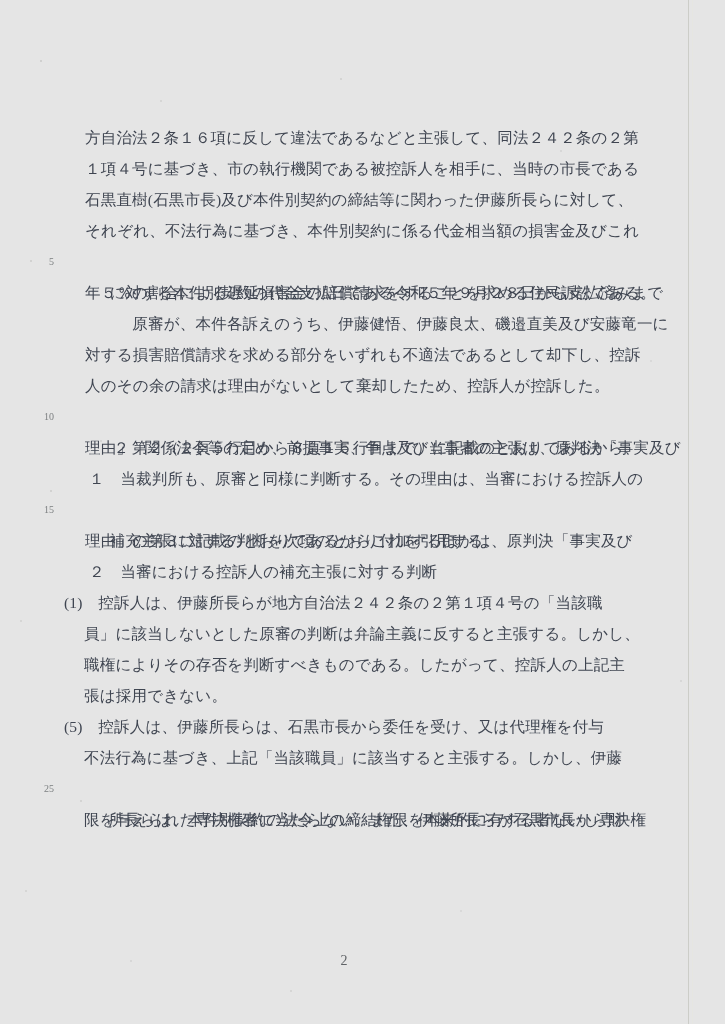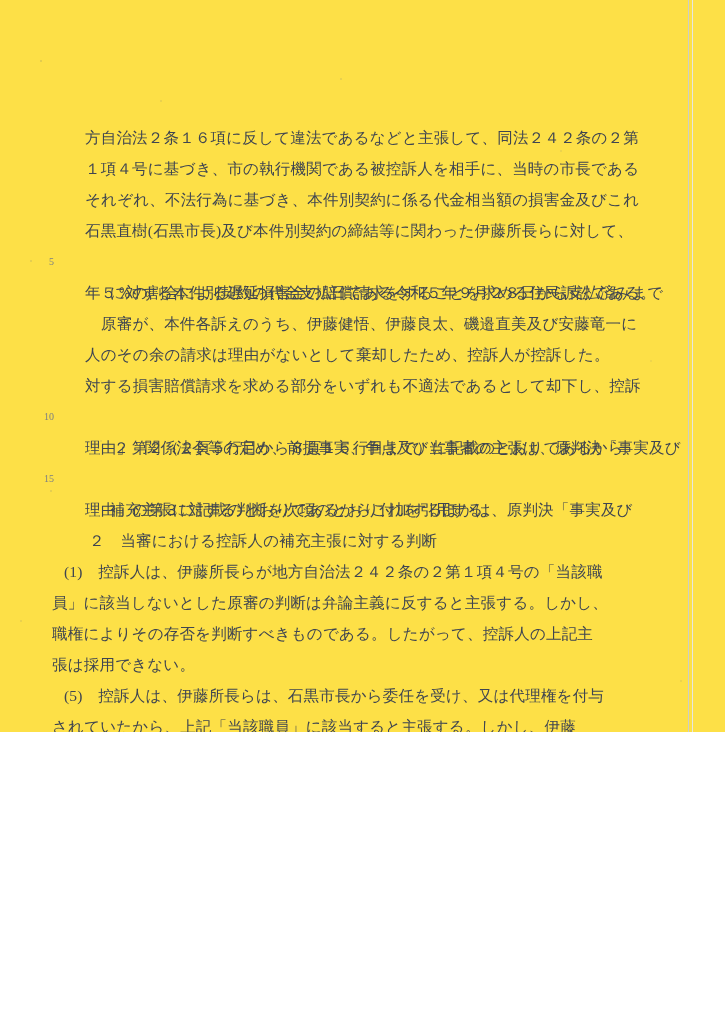--- a/index.html
+++ b/index.html
@@ -1,42 +1,42 @@
 <!DOCTYPE html>
 <html lang="ja"><head>
 <meta charset="utf-8">
 <style>
   html,body{margin:0;padding:0;background:#ffffff;}
   .page{
     position:relative;
-    width:725px;height:732px;
-    background:#fde047;
+    width:725px;height:1024px;
+    background:#e5e5e5;
     overflow:hidden;
     font-family:"Liberation Serif","DejaVu Serif",serif;
     color:#3f4551;
   }
   
   .edge-line{position:absolute;top:0;bottom:0;width:1px;background:#cccdc8;}
   .edge-line.secondary{background:#e6e6e1;}
   
   .speck{position:absolute;width:2px;height:2px;border-radius:50%;background:rgba(120,120,115,0.25);}
   
   .text-block{position:absolute;top:122px;left:0;width:700px;}
   .line{
     position:relative;
     height:31px;line-height:31px;
     font-size:15.5px;letter-spacing:0.2px;
     white-space:pre;
   }
   .l-sec{padding-left:45px;}
   .l-num{padding-left:89px;}
   .l-body{padding-left:85px;}
-  .l-para{padding-left:101px;}
+  .l-para{padding-left:101px;text-align:center;}
   .l-sub{padding-left:64px;}
-  .l-subbody{padding-left:52px;}
+  .l-subbody{padding-left:84px;}
   .margin-num{
     position:absolute;left:30px;width:24px;top:0;
     text-align:right;
     font-size:10px;line-height:31px;
     color:#7d8082;letter-spacing:0;
     font-family:"Liberation Serif","DejaVu Serif",serif;
   }
   .page-number{
     position:absolute;top:953px;left:0;width:688px;
     text-align:center;
@@ -54,44 +54,45 @@
   <div class="speck" style="left:40px;top:60px;box-shadow:
     120px 40px rgba(130,130,125,.2), 300px 18px rgba(130,130,125,.22), 520px 90px rgba(130,130,125,.18),
     -10px 200px rgba(130,130,125,.25), 60px 380px rgba(130,130,125,.2), 10px 430px rgba(130,130,125,.25),
     -20px 560px rgba(130,130,125,.2), 150px 640px rgba(130,130,125,.15), 40px 740px rgba(130,130,125,.22),
     -15px 830px rgba(130,130,125,.2), 90px 900px rgba(130,130,125,.18), 420px 850px rgba(130,130,125,.15),
     610px 300px rgba(130,130,125,.15), 640px 620px rgba(130,130,125,.18), 250px 930px rgba(130,130,125,.2)"></div>
 
   <div class="text-block">
     <div class="line l-body">方自治法２条１６項に反して違法であるなどと主張して、同法２４２条の２第</div>
     <div class="line l-body">１項４号に基づき、市の執行機関である被控訴人を相手に、当時の市長である</div>
+    <div class="line l-body">石黒直樹(石黒市長)及び本件別契約の締結等に関わった伊藤所長らに対して、</div>
     <div class="line l-body">それぞれ、不法行為に基づき、本件別契約に係る代金相当額の損害金及びこれ</div>
-    <div class="line l-body">石黒直樹(石黒市長)及び本件別契約の締結等に関わった伊藤所長らに対して、</div>
     <div class="line l-body">
       <span class="margin-num">5</span><span>に対する本件別契約の代金支払日である令和５年９月２８日から支払済みまで</span>
     </div>
     <div class="line l-body">年５％の割合による遅延損害金の賠償請求をすることを求める住民訴訟である。</div>
     <div class="line l-para">原審が、本件各訴えのうち、伊藤健悟、伊藤良太、磯邉直美及び安藤竜一に</div>
+    <div class="line l-body">対する損害賠償請求を求める部分をいずれも不適法であるとして却下し、控訴</div>
     <div class="line l-body">人のその余の請求は理由がないとして棄却したため、控訴人が控訴した。</div>
-    <div class="line l-body">対する損害賠償請求を求める部分をいずれも不適法であるとして却下し、控訴</div>
     <div class="line l-num">
       <span class="margin-num">10</span><span>２　関係法令等の定め、前提事実、争点及び当事者の主張は、原判決「事実及び</span>
     </div>
     <div class="line l-body">理由」第２（２頁５行目から８頁１５行目まで）に記載のとおりであるから、</div>
+    <div class="line l-num">１　当裁判所も、原審と同様に判断する。その理由は、当審における控訴人の</div>
     <div class="line l-body">
       <span class="margin-num">15</span><span>補充主張に対する判断を次項のとおり付加するほかは、原判決「事実及び</span>
     </div>
     <div class="line l-body">理由」の第３に記載のとおりであるからこれを引用する。</div>
     <div class="line l-num">２　当審における控訴人の補充主張に対する判断</div>
     <div class="line l-sub">(1)　控訴人は、伊藤所長らが地方自治法２４２条の２第１項４号の「当該職</div>
     <div class="line l-subbody">員」に該当しないとした原審の判断は弁論主義に反すると主張する。しかし、</div>
     <div class="line l-subbody">職権によりその存否を判断すべきものである。したがって、控訴人の上記主</div>
     <div class="line l-subbody">張は採用できない。</div>
     <div class="line l-sub">(5)　控訴人は、伊藤所長らは、石黒市長から委任を受け、又は代理権を付与</div>
-    <div class="line l-subbody">されていたから、上記「当該職員」に該当すると主張する。しかし、伊藤</div>
+    <div class="line l-subbody">不法行為に基づき、上記「当該職員」に該当すると主張する。しかし、伊藤</div>
     <div class="line l-subbody">
       <span class="margin-num">25</span><span>所長らは、本件別契約の法令上の締結権限を本来的に有する者ないし専決権</span>
     </div>
     <div class="line l-subbody">限を与えられた専決権者に当たらない。また、伊藤所長らが石黒市長から財</div>
   </div>
 
   <div class="page-number">2</div>
 
 </div>
 

